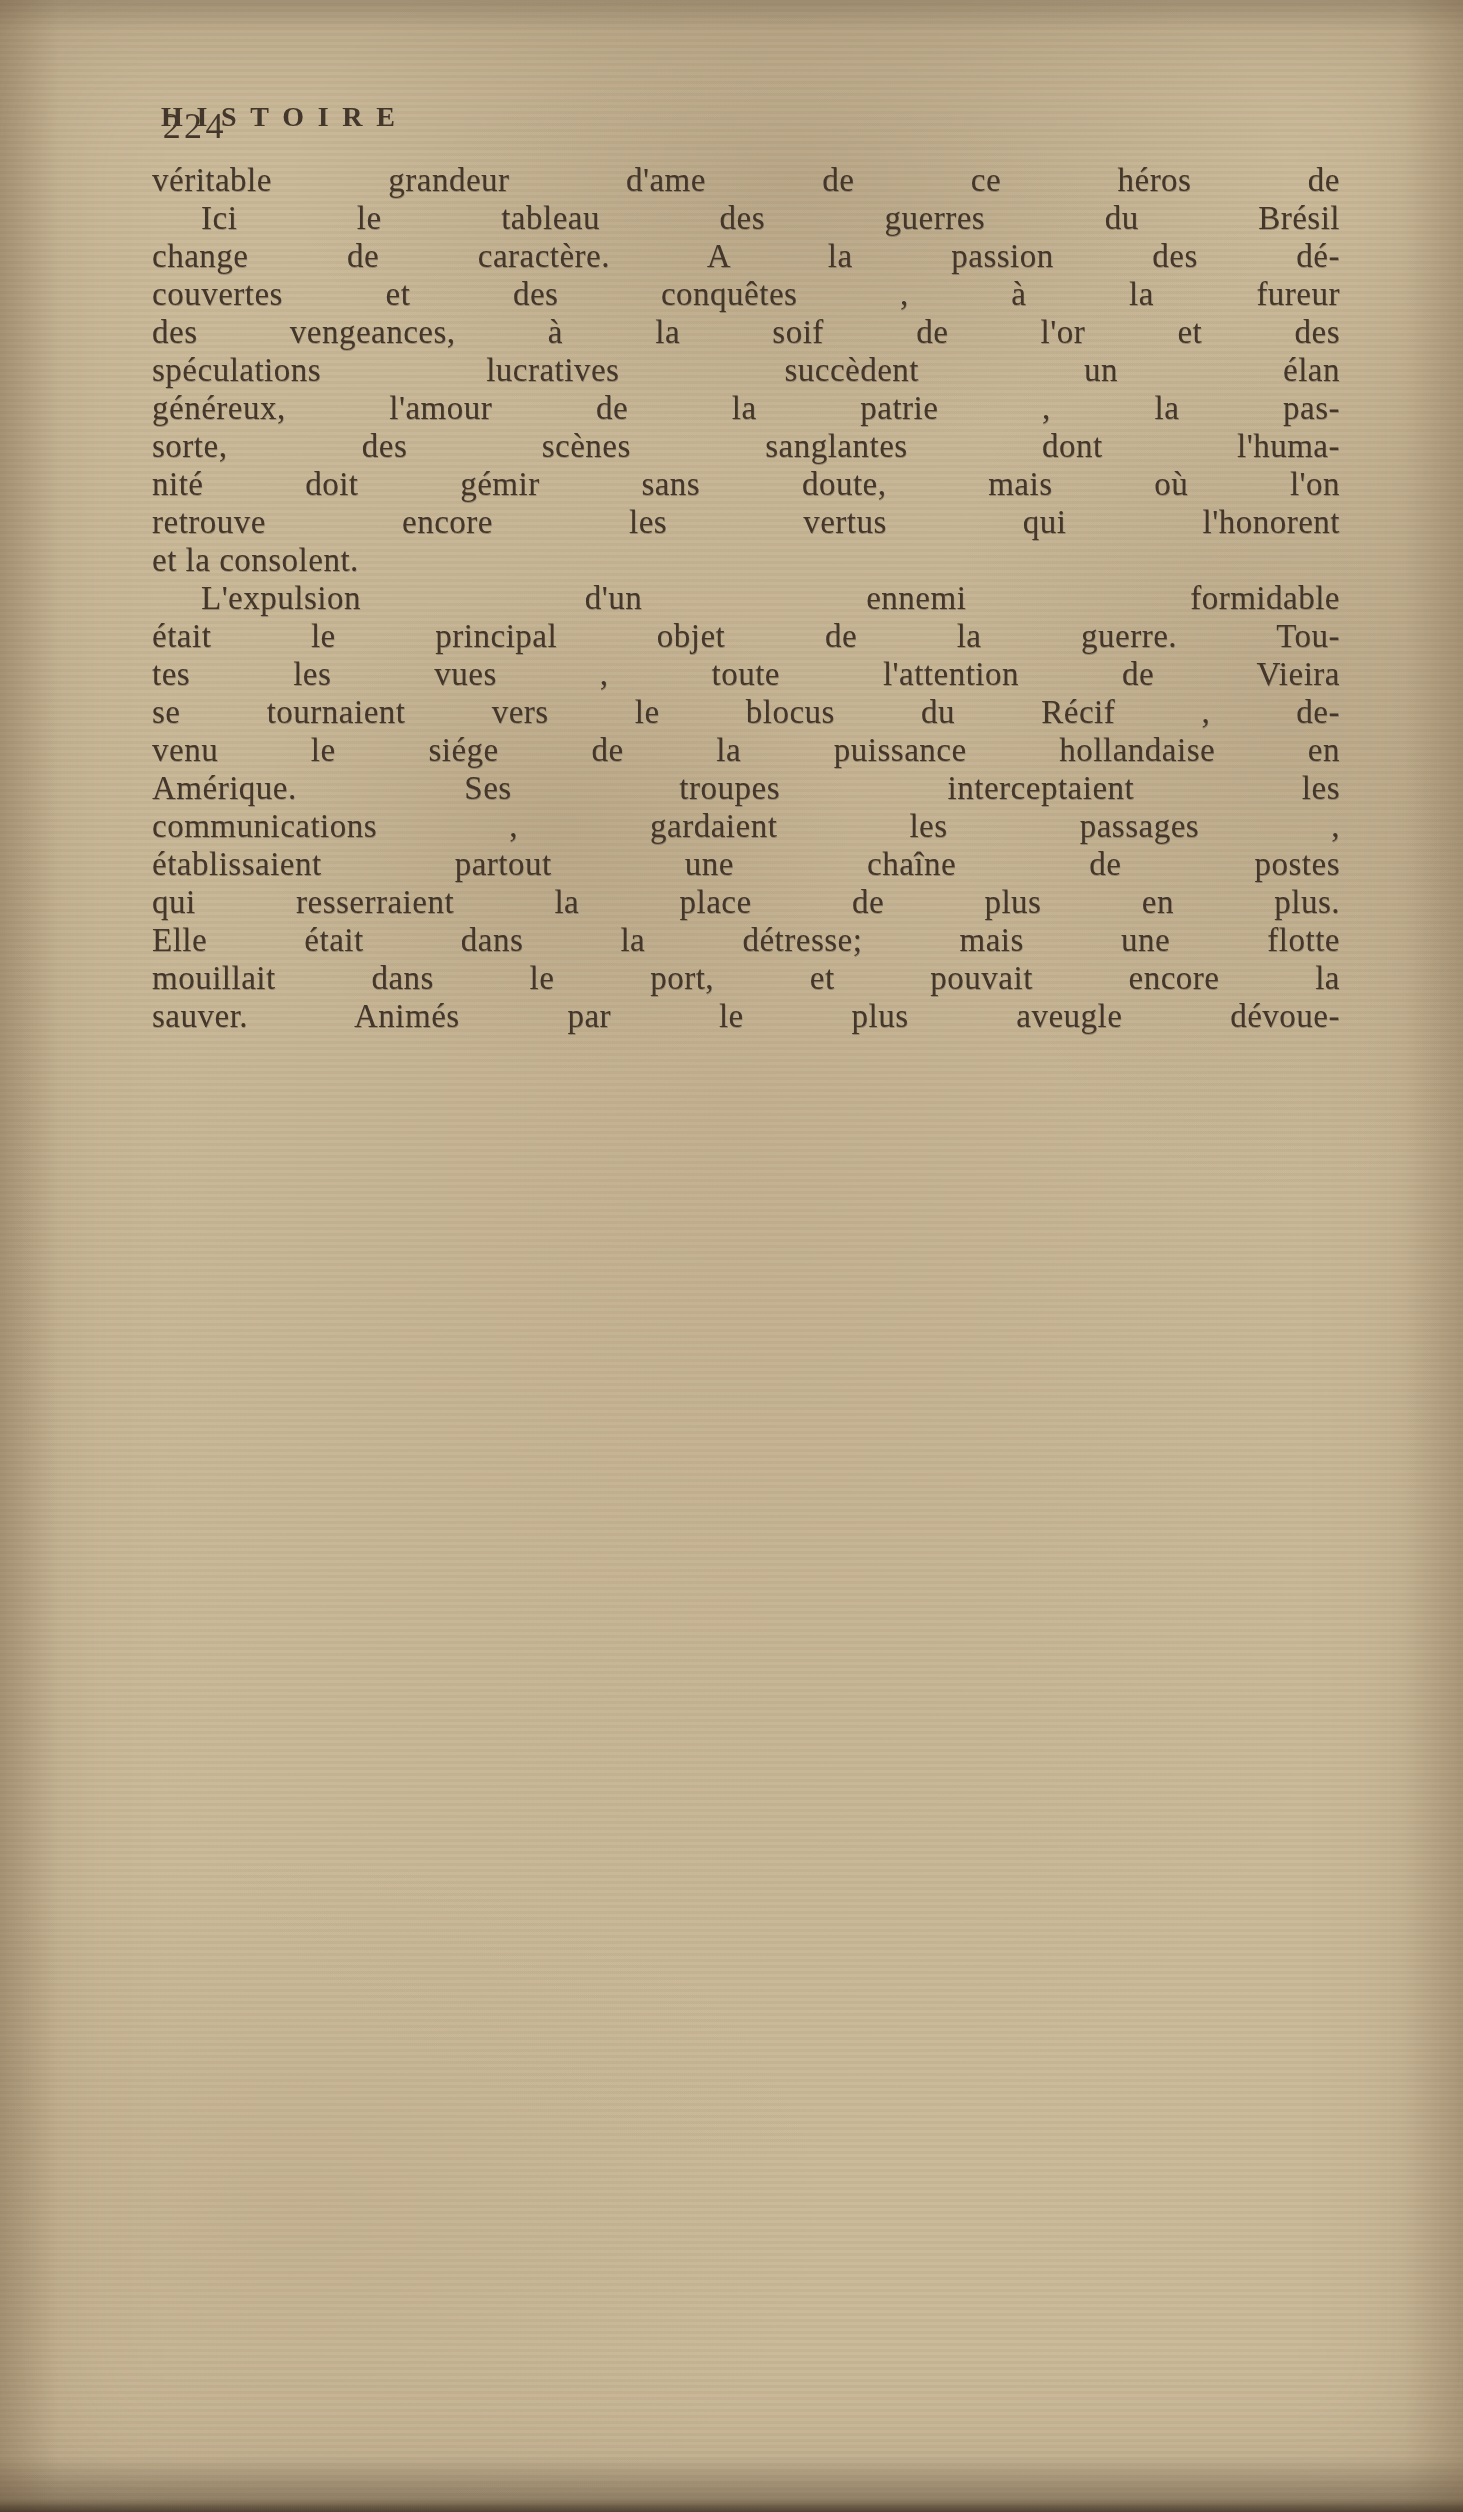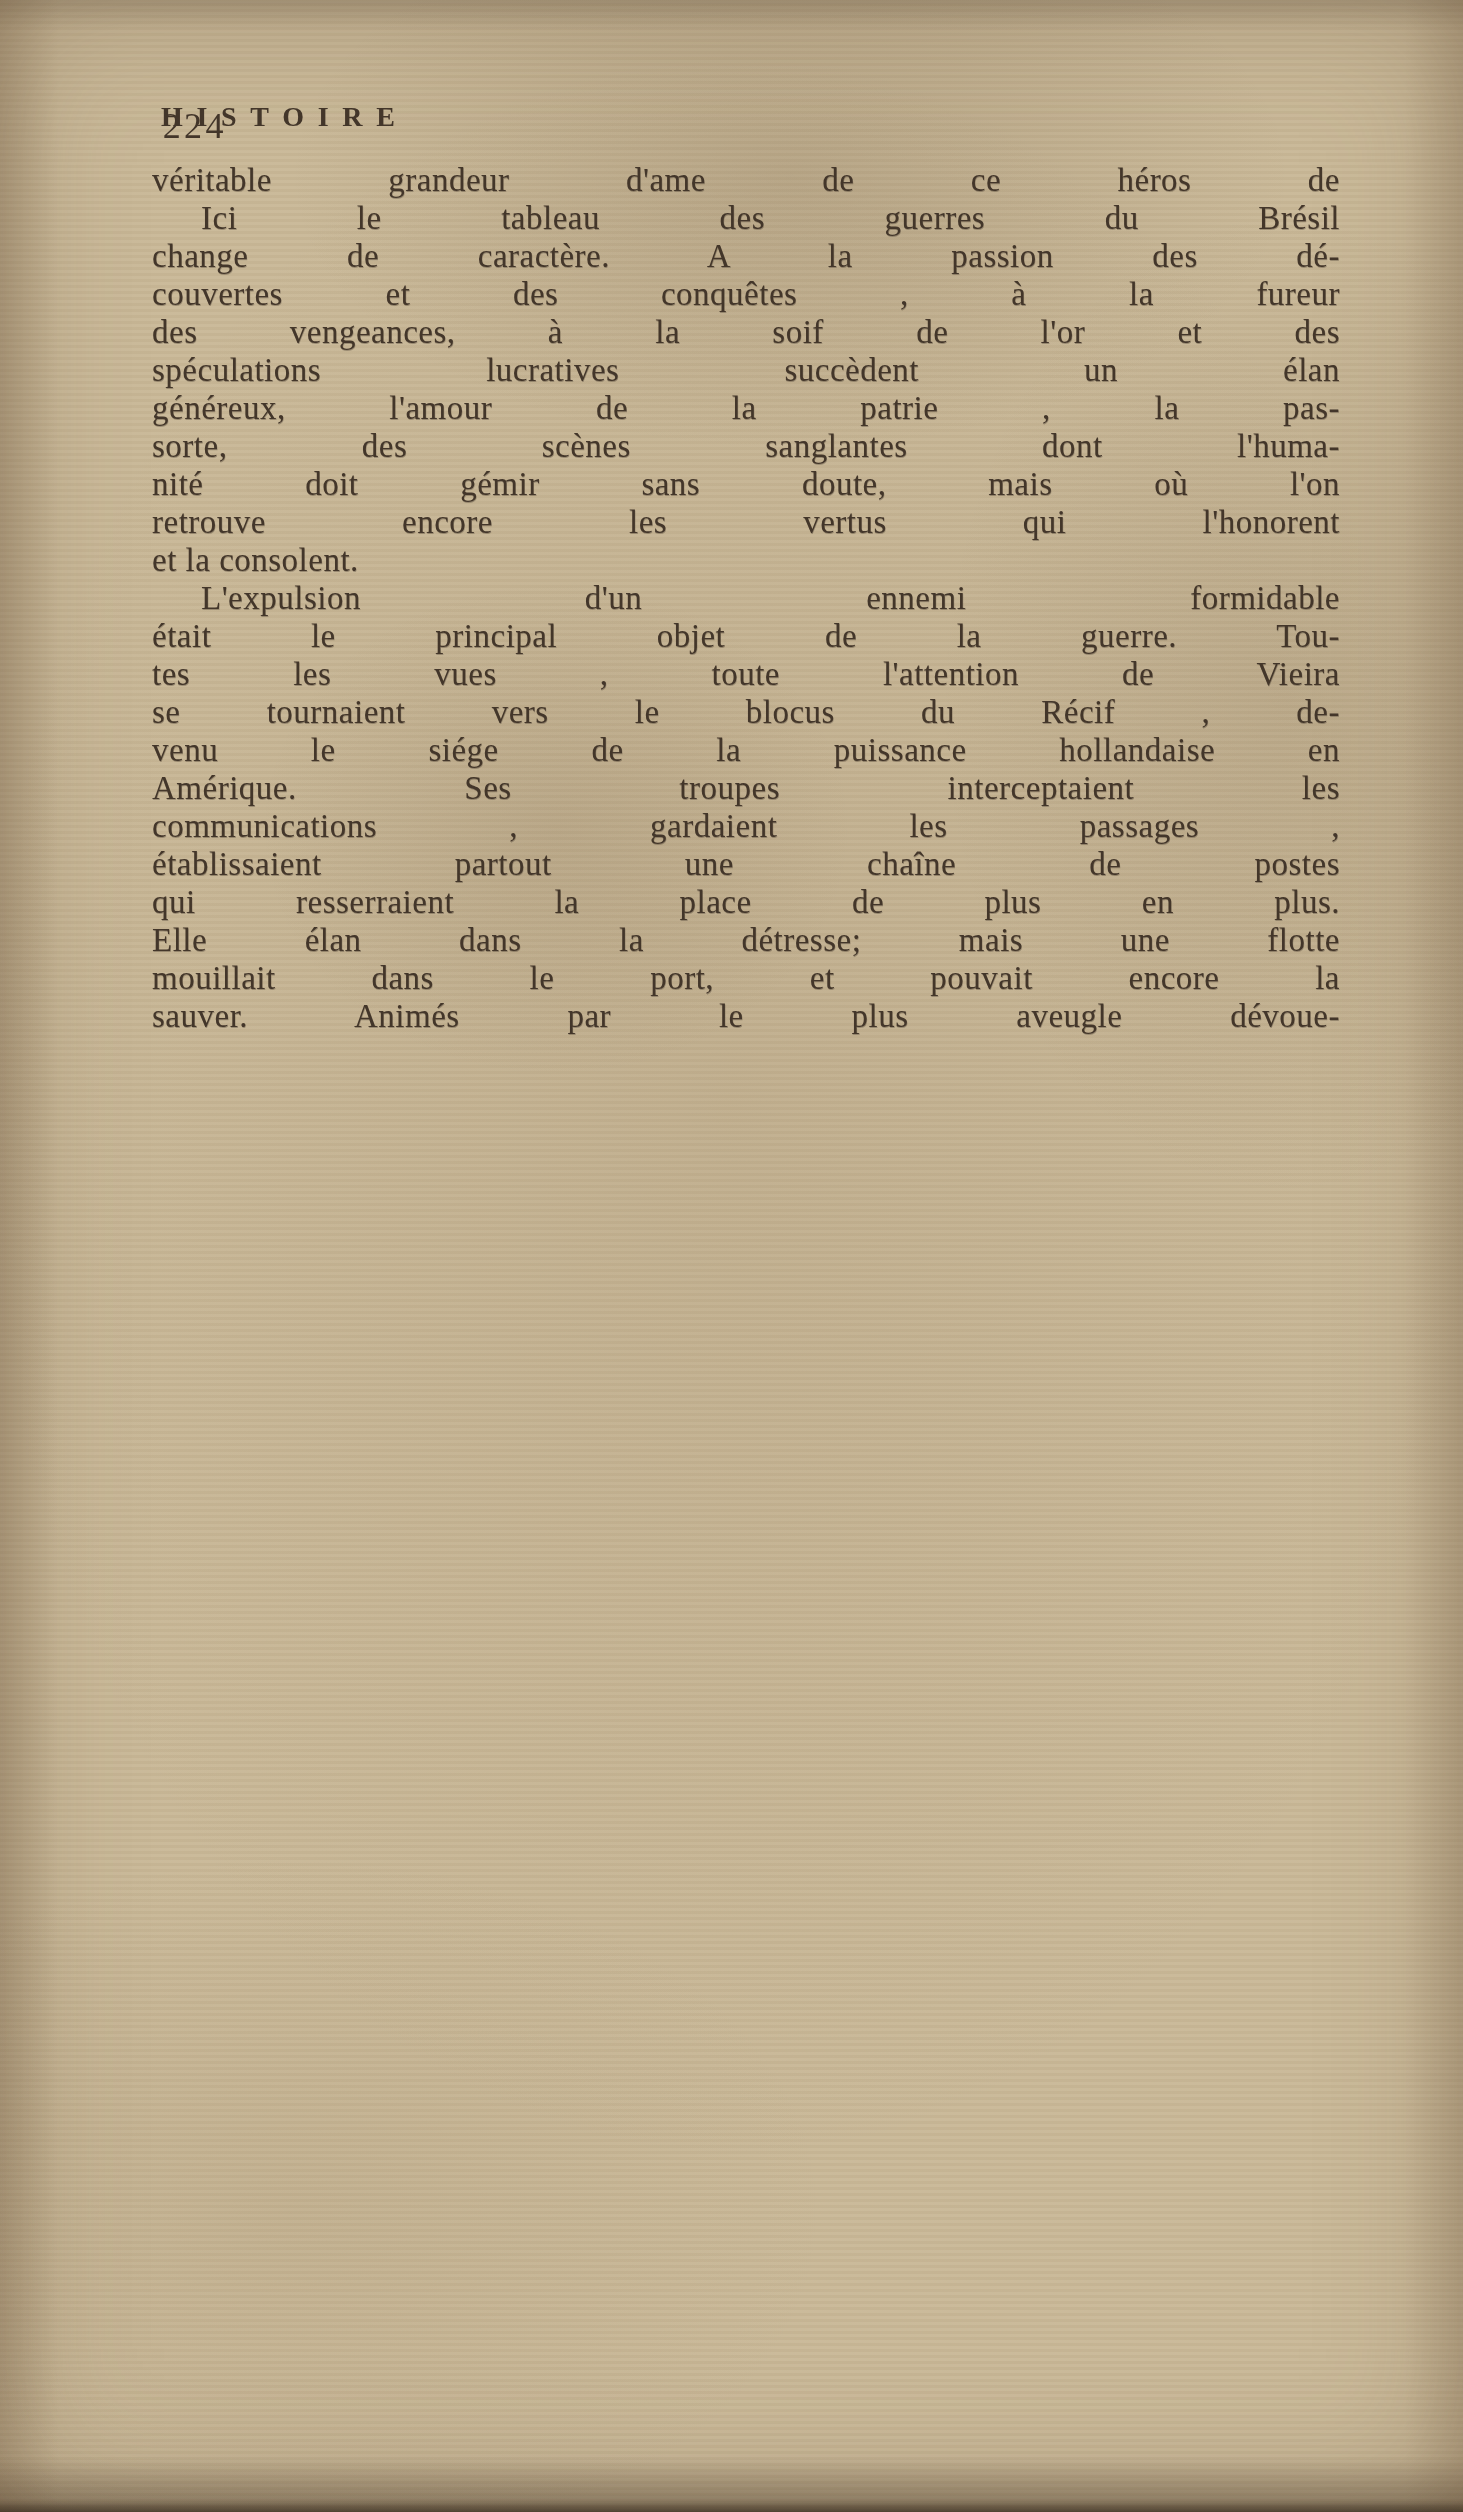--- a/index.html
+++ b/index.html
@@ -87,19 +87,19 @@
       <div class="line end">et la consolent.</div>
       <div class="line indent">L'expulsion d'un ennemi formidable</div>
       <div class="line">était le principal objet de la guerre. Tou-</div>
       <div class="line">tes les vues , toute l'attention de Vieira</div>
       <div class="line">se tournaient vers le blocus du Récif , de-</div>
       <div class="line">venu le siége de la puissance hollandaise en</div>
       <div class="line">Amérique. Ses troupes interceptaient les</div>
       <div class="line">communications , gardaient les passages ,</div>
       <div class="line">établissaient partout une chaîne de postes</div>
       <div class="line">qui resserraient la place de plus en plus.</div>
-      <div class="line">Elle élan dans la détresse; mais une flotte</div>
+      <div class="line">Elle était dans la détresse; mais une flotte</div>
       <div class="line">mouillait dans le port, et pouvait encore la</div>
       <div class="line">sauver. Animés par le plus aveugle dévoue-</div>
     </div>
   <div class="bottom-edge"></div>
 </div>
 
 
 </body></html>

